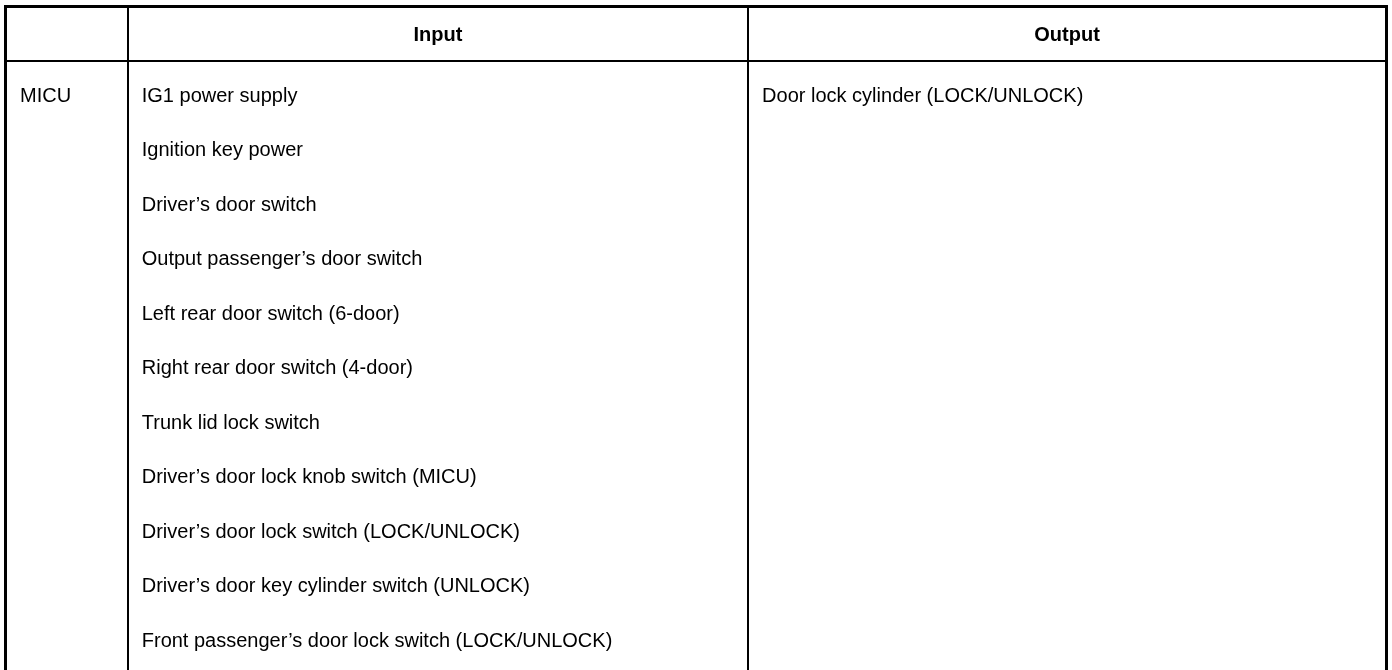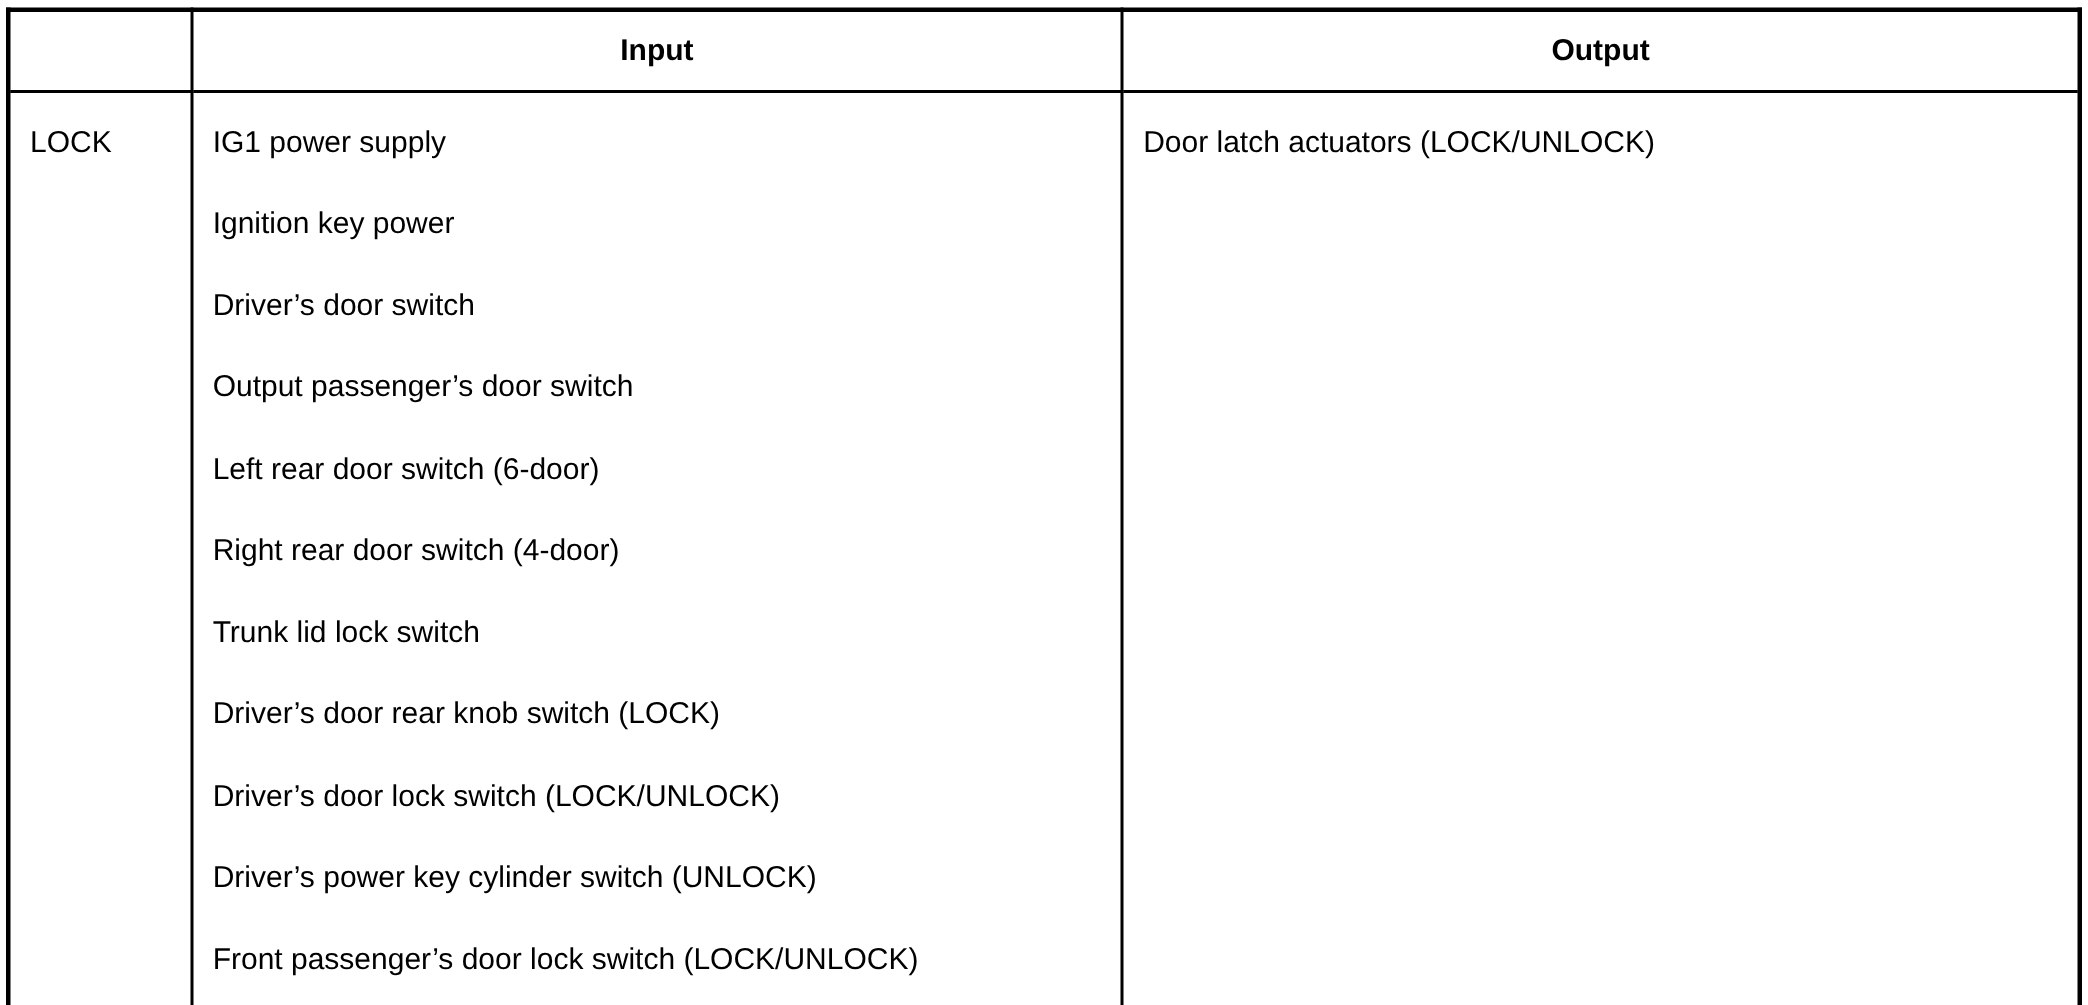--- a/index.html
+++ b/index.html
@@ -72,34 +72,34 @@
     <thead>
       <tr>
         <th class="header-cell"></th>
         <th class="header-cell">Input</th>
         <th class="header-cell">Output</th>
       </tr>
     </thead>
     <tbody>
       <tr>
         <td class="body-cell">
-          <div class="cell-line">LOCK</div>
+          <div class="cell-line">MICU</div>
         </td>
         <td class="body-cell">
           <div class="cell-line">IG1 power supply</div>
           <div class="cell-line">Ignition key power</div>
           <div class="cell-line">Driver’s door switch</div>
           <div class="cell-line">Output passenger’s door switch</div>
           <div class="cell-line">Left rear door switch (6-door)</div>
           <div class="cell-line">Right rear door switch (4-door)</div>
           <div class="cell-line">Trunk lid lock switch</div>
-          <div class="cell-line">Driver’s door rear knob switch (LOCK)</div>
+          <div class="cell-line">Driver’s door lock knob switch (MICU)</div>
           <div class="cell-line">Driver’s door lock switch (LOCK/UNLOCK)</div>
-          <div class="cell-line">Driver’s power key cylinder switch (UNLOCK)</div>
+          <div class="cell-line">Driver’s door key cylinder switch (UNLOCK)</div>
           <div class="cell-line">Front passenger’s door lock switch (LOCK/UNLOCK)</div>
         </td>
         <td class="body-cell">
-          <div class="cell-line">Door latch actuators (LOCK/UNLOCK)</div>
+          <div class="cell-line">Door lock cylinder (LOCK/UNLOCK)</div>
         </td>
       </tr>
     </tbody>
   </table>
 </div>
 
 </body></html>

